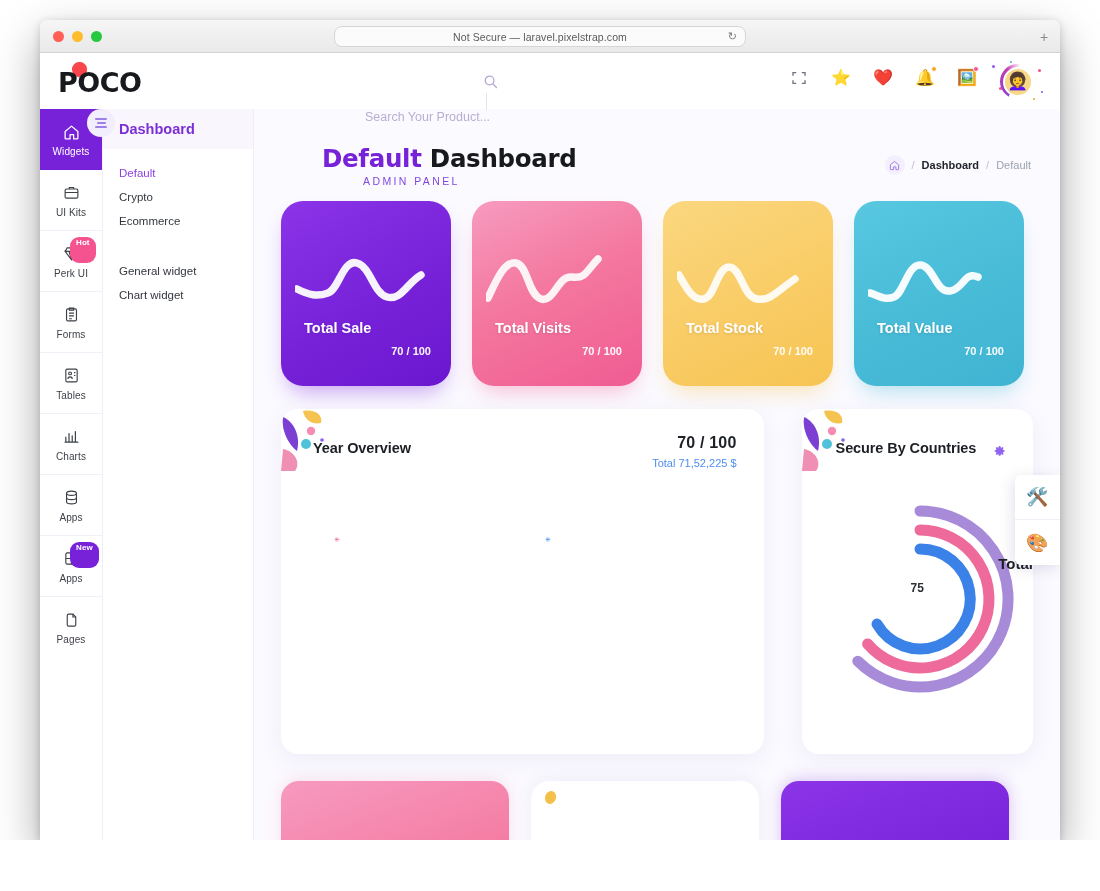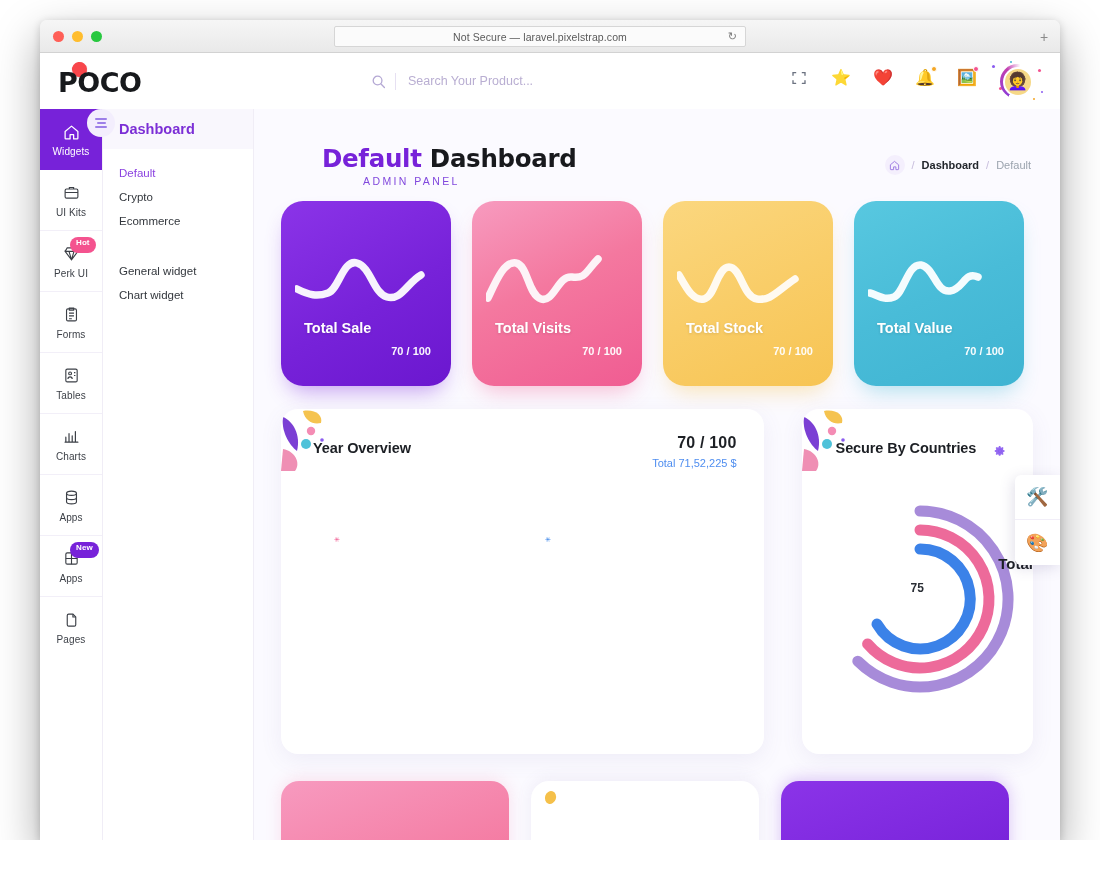--- a/index.html
+++ b/index.html
@@ -32,21 +32,21 @@
   .traffic span { width: 11px; height: 11px; border-radius: 50%; display: block; }
   .t-red { background: #ff5f57; }
   .t-yellow { background: #ffbd2e; }
   .t-green { background: #28c840; }
   #urlbar {
     position: absolute;
     left: 294px; top: 6px;
     width: 412px; height: 21px;
     background: #fbfbfb;
     border: 1px solid #d6d6d6;
-    border-radius: 2px;
+    border-radius: 8px;
     display: flex; align-items: center; justify-content: center;
   }
   #url-text {
     font-size: 10.5px; color: #5a5a5a; letter-spacing: 0.1px;
   }
   #reload-icon {
     position: absolute; right: 8px; top: 3px;
     font-size: 11px; color: #7a7a7a;
   }
   #newtab-btn {
@@ -101,21 +101,21 @@
   }
   #hamburger-btn i {
     display: block; height: 1.8px; background: #9d7fe8; border-radius: 2px;
   }
   #hamburger-btn i:nth-child(1) { width: 12px; }
   #hamburger-btn i:nth-child(2) { width: 9px; }
   #hamburger-btn i:nth-child(3) { width: 12px; }
 
   #search-wrap {
     position: absolute; left: 325px; top: 16px;
-    display: flex; align-items: center; gap: 0px;
+    display: flex; align-items: center; gap: 0px; flex-direction: column;
   }
   #search-icon {
     width: 26px; height: 24px;
     display: flex; align-items: center; justify-content: center;
     color: #b4a8d4;
   }
   #search-divider { width: 1px; height: 17px; background: #e6e0f2; margin: 0 12px 0 4px; }
   #search-input {
     border: none; outline: none; background: transparent;
     font-size: 12.5px; color: #57606f;
@@ -187,21 +187,21 @@
     font-size: 10px; color: #3b3f46; letter-spacing: 0.1px;
   }
   .rail-item.active {
     background: #7722d9;
     border-bottom: none;
   }
   .rail-item.active .r-ic, .rail-item.active .r-lb { color: #ffffff; }
   .rail-badge {
     position: absolute;
     top: 6px; left: 30px;
-    padding: 1px 6px 6px;
+    padding: 1px 6px 16px;
     border-radius: 9px;
     font-size: 8px; font-weight: 700; color: #fff;
     letter-spacing: .1px;
   }
   .badge-hot { background: #f4538f; }
   .badge-new { background: #7722d9; }
 
   
   #sub-sidebar {
     position: absolute; left: 63px; top: 56px;

